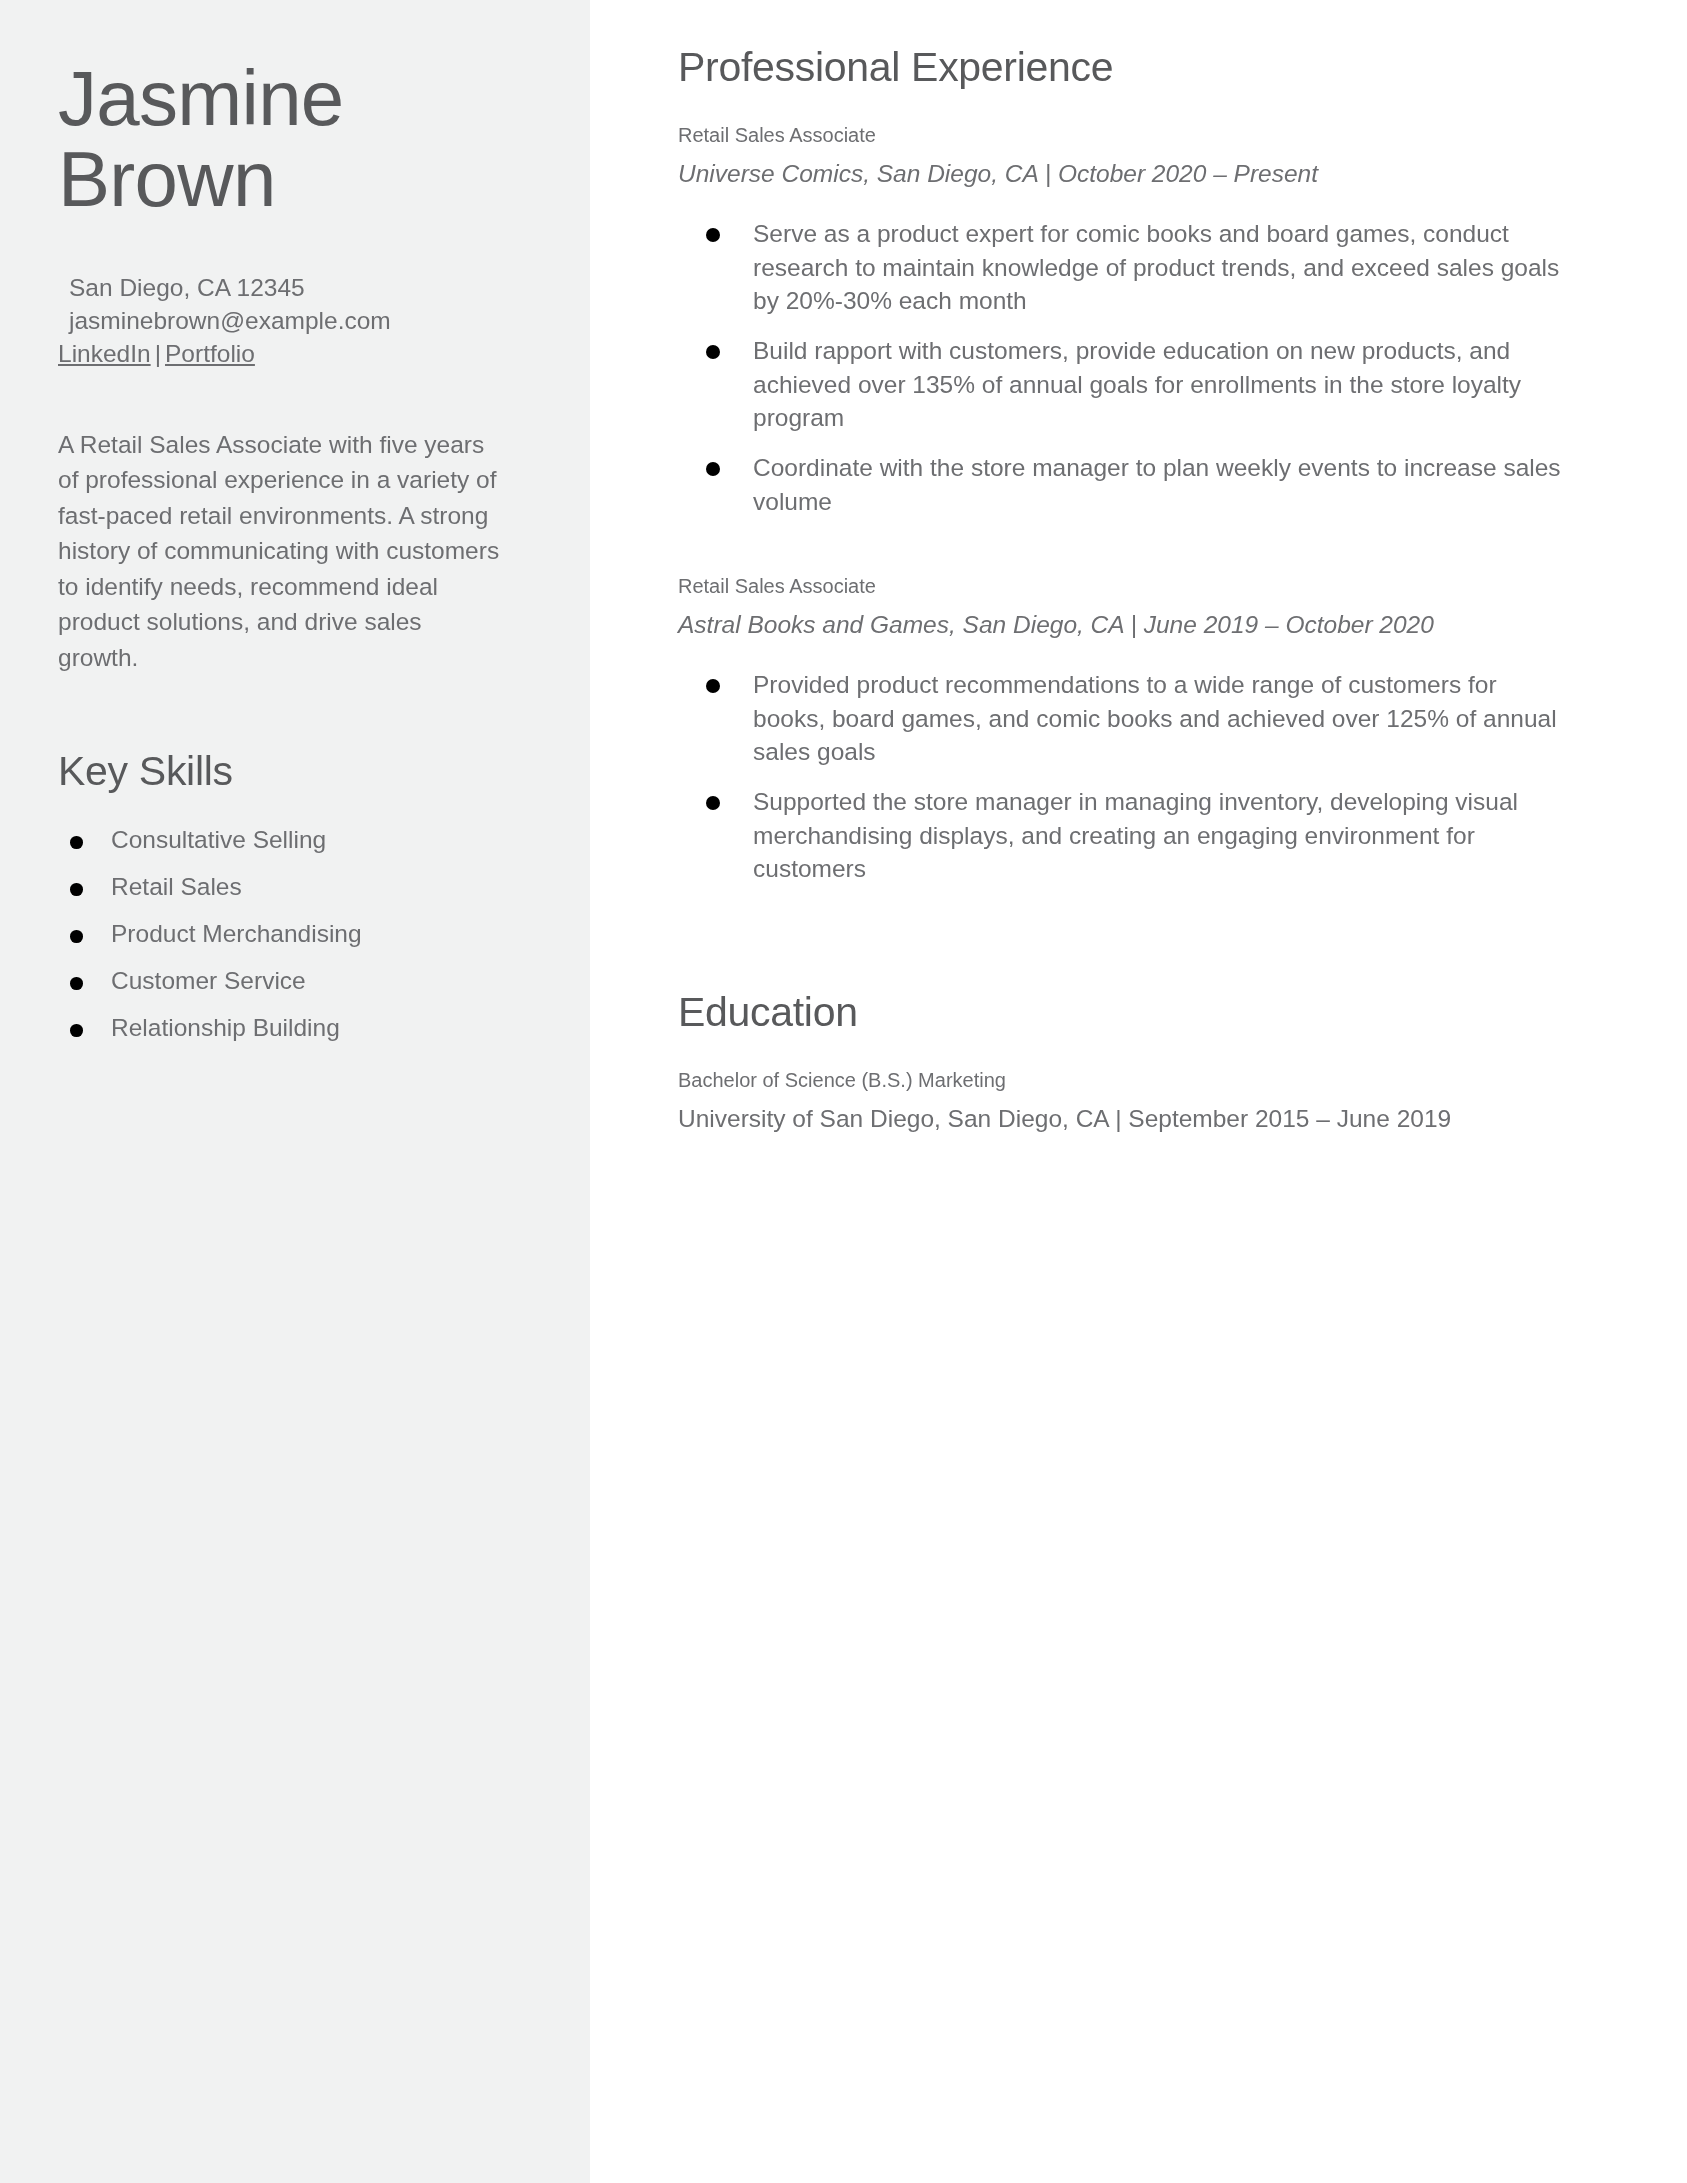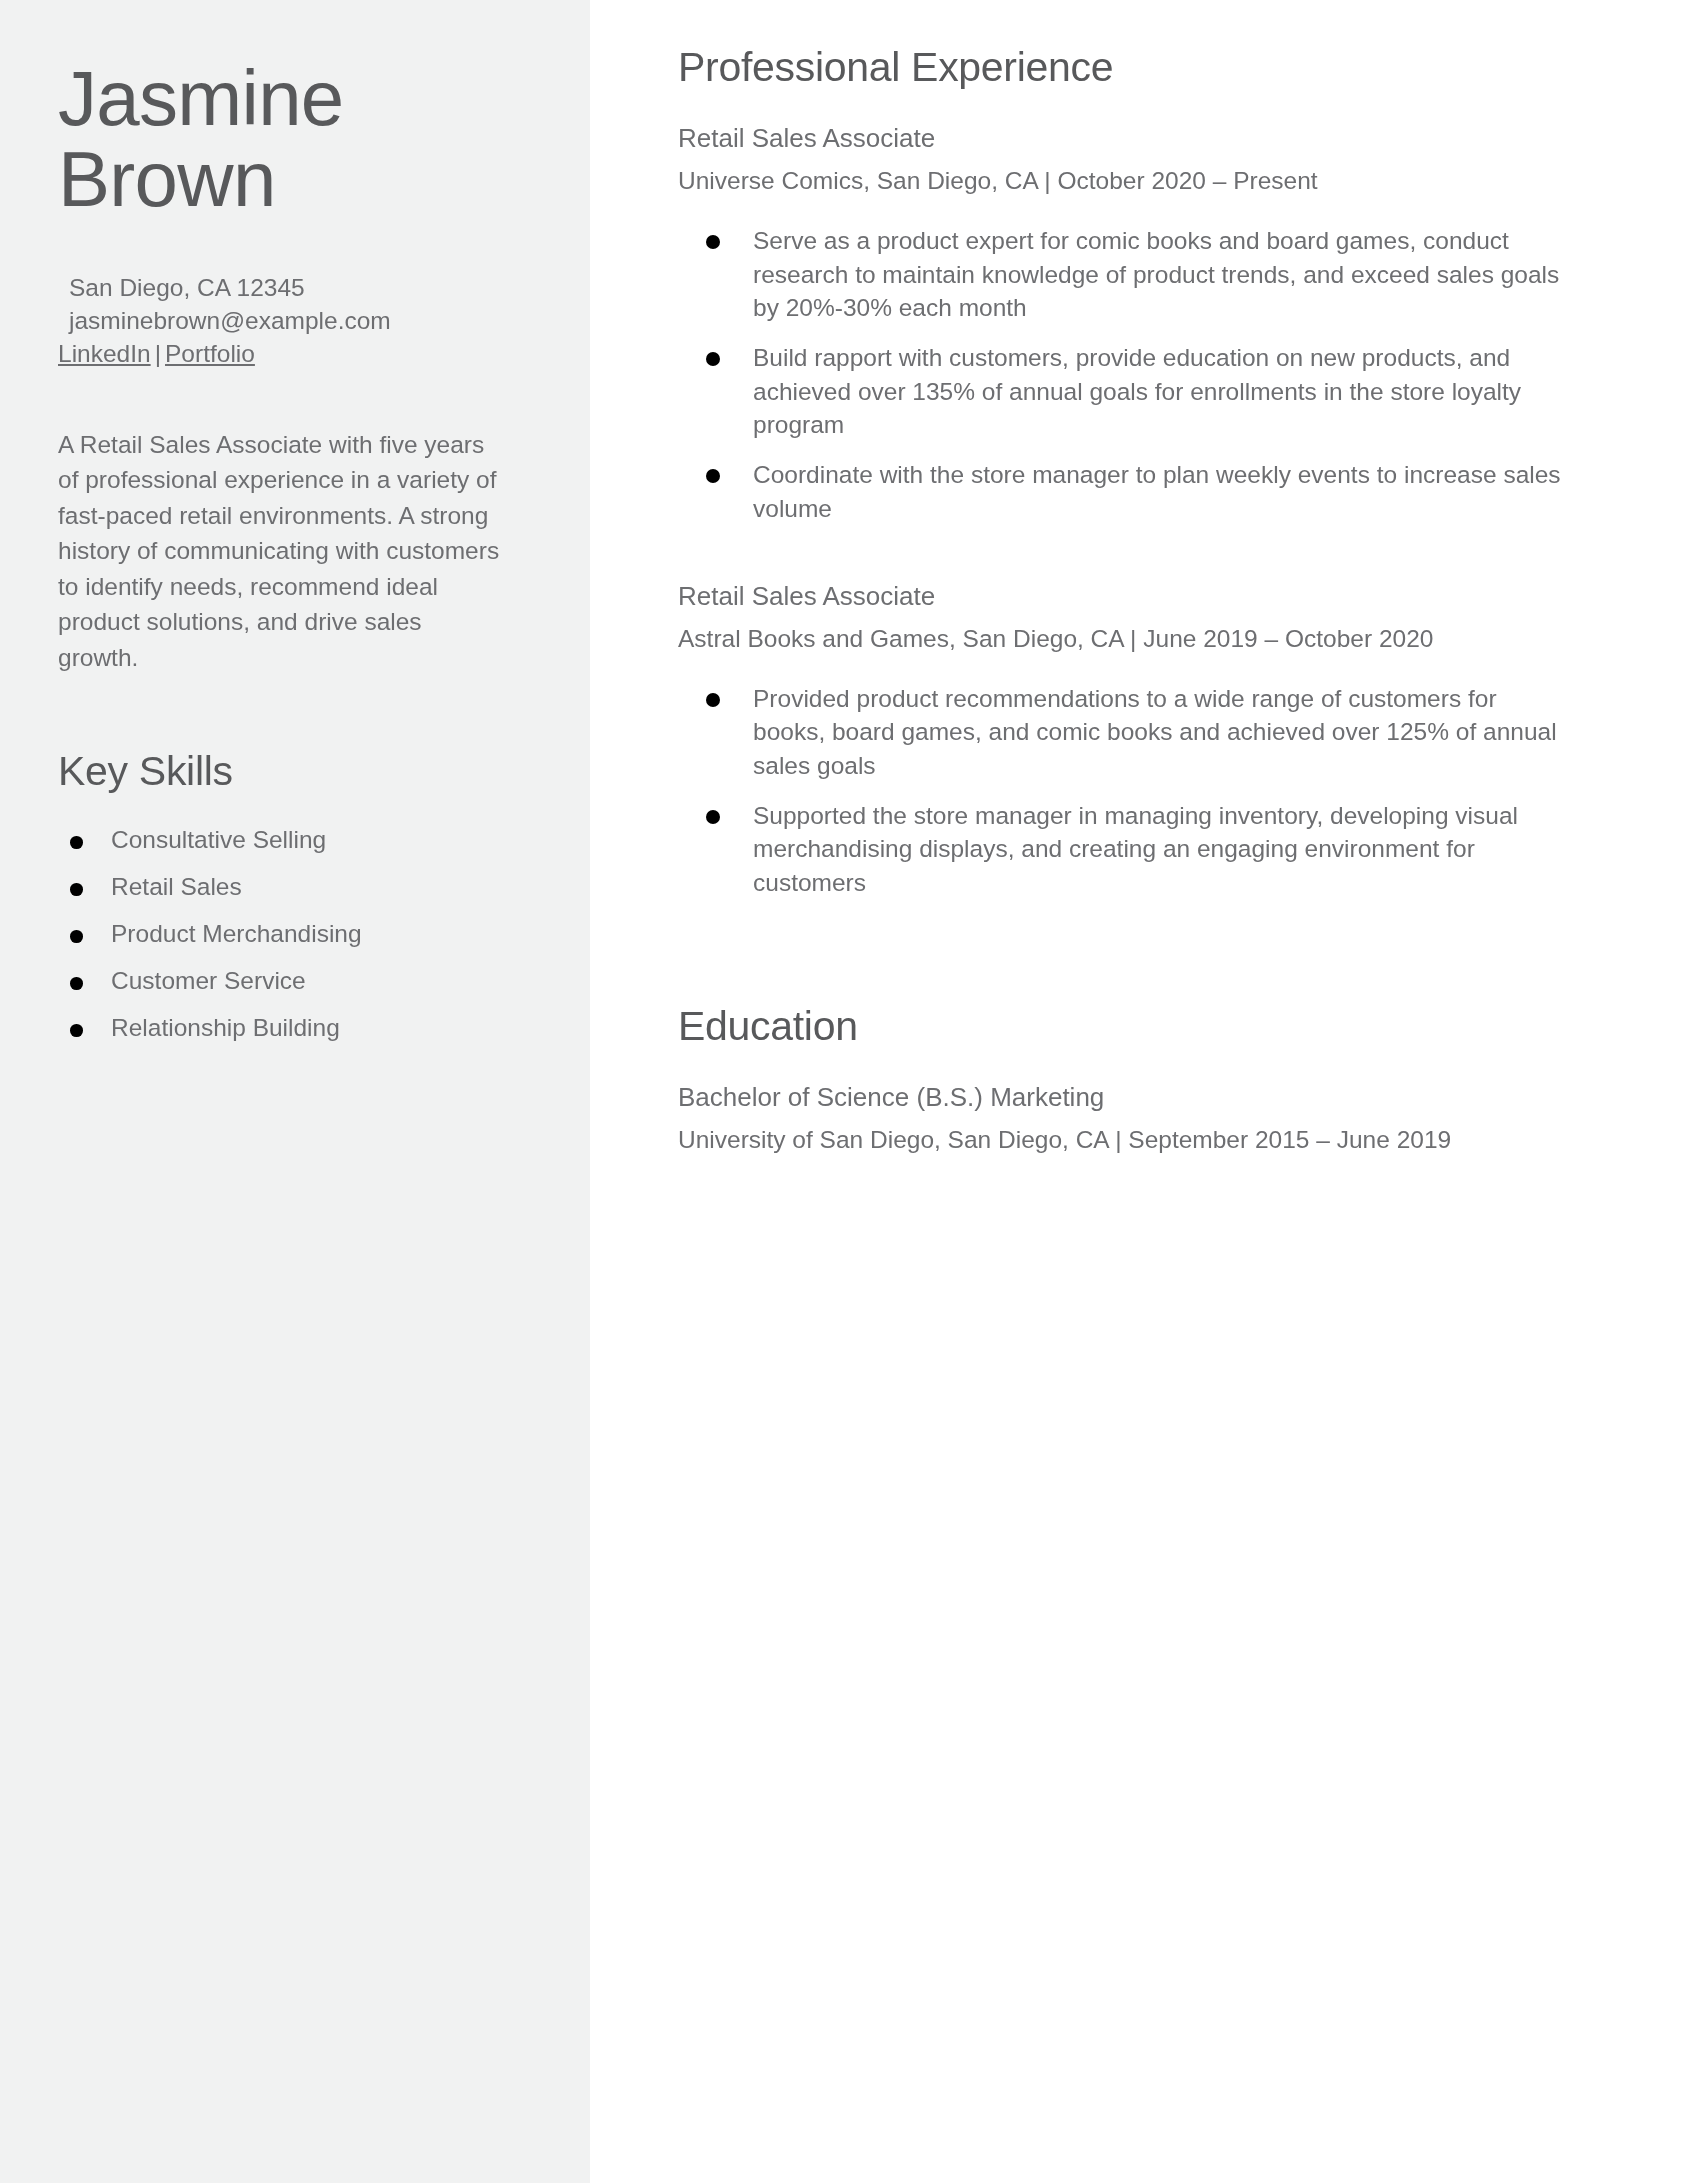--- a/index.html
+++ b/index.html
@@ -129,30 +129,31 @@
     margin-top: 105px;
   }
 
   .entry {
     margin-top: 34px;
   }
   .entry.second-entry {
     margin-top: 57px;
   }
   .entry-title {
-    font-size: 26px;
+    font-size: 20px;
     line-height: 1.15;
     font-weight: 300;
     color: #6d6e71;
     margin: 0;
   }
   .entry-sub {
     font-size: 24.5px;
     line-height: 1.2;
     font-weight: 300;
+    font-style: italic;
     color: #6d6e71;
     margin: 12px 0 0 0;
   }
   .entry-sub.upright {
     font-style: normal;
   }
 
   .duties-list {
     list-style: none;
     margin: 29px 0 0 0;

